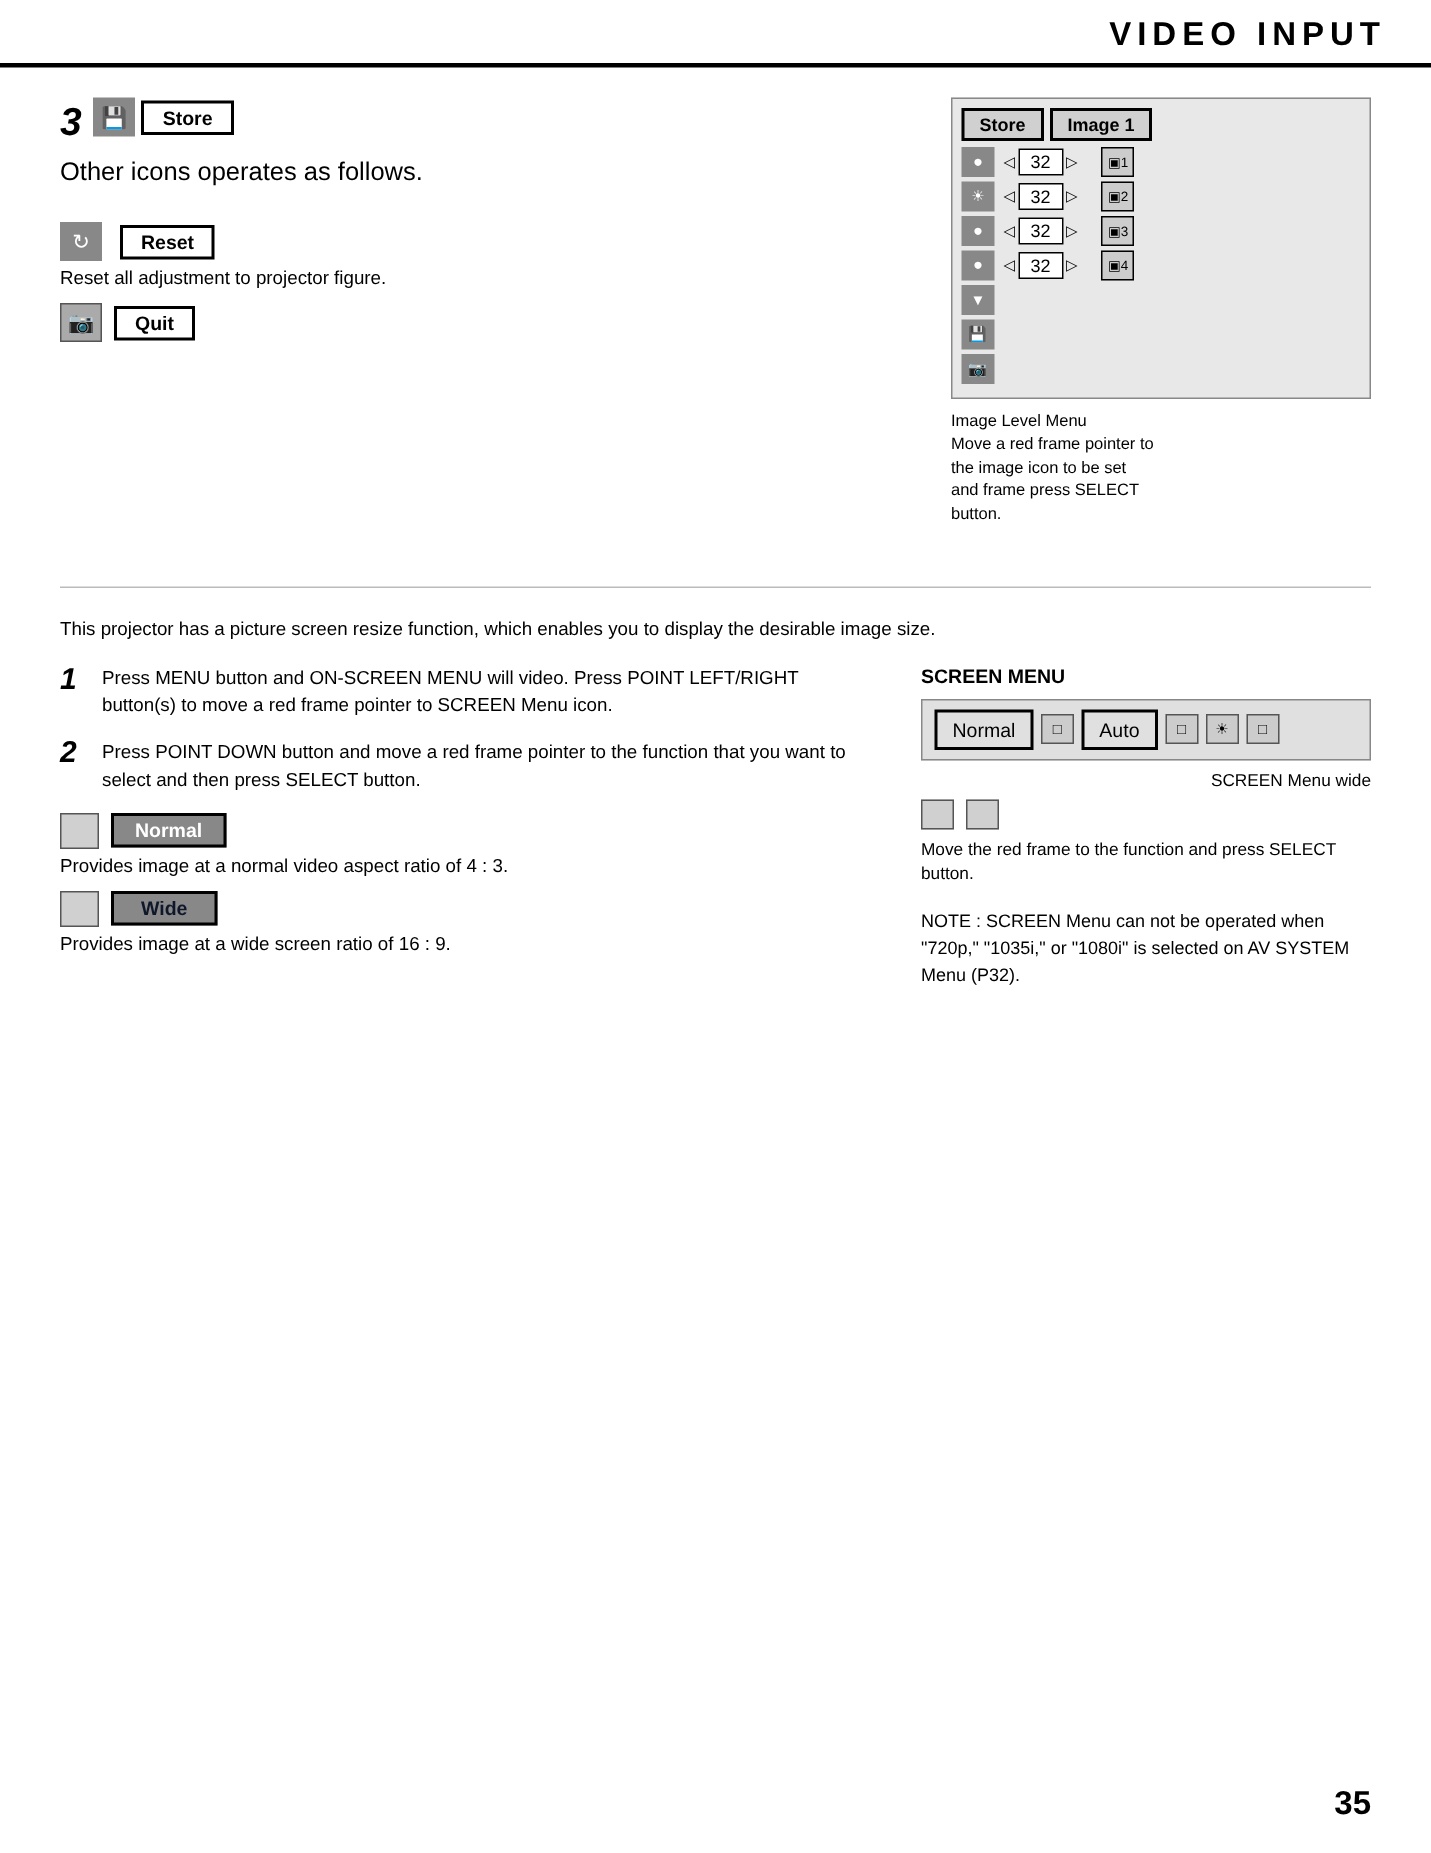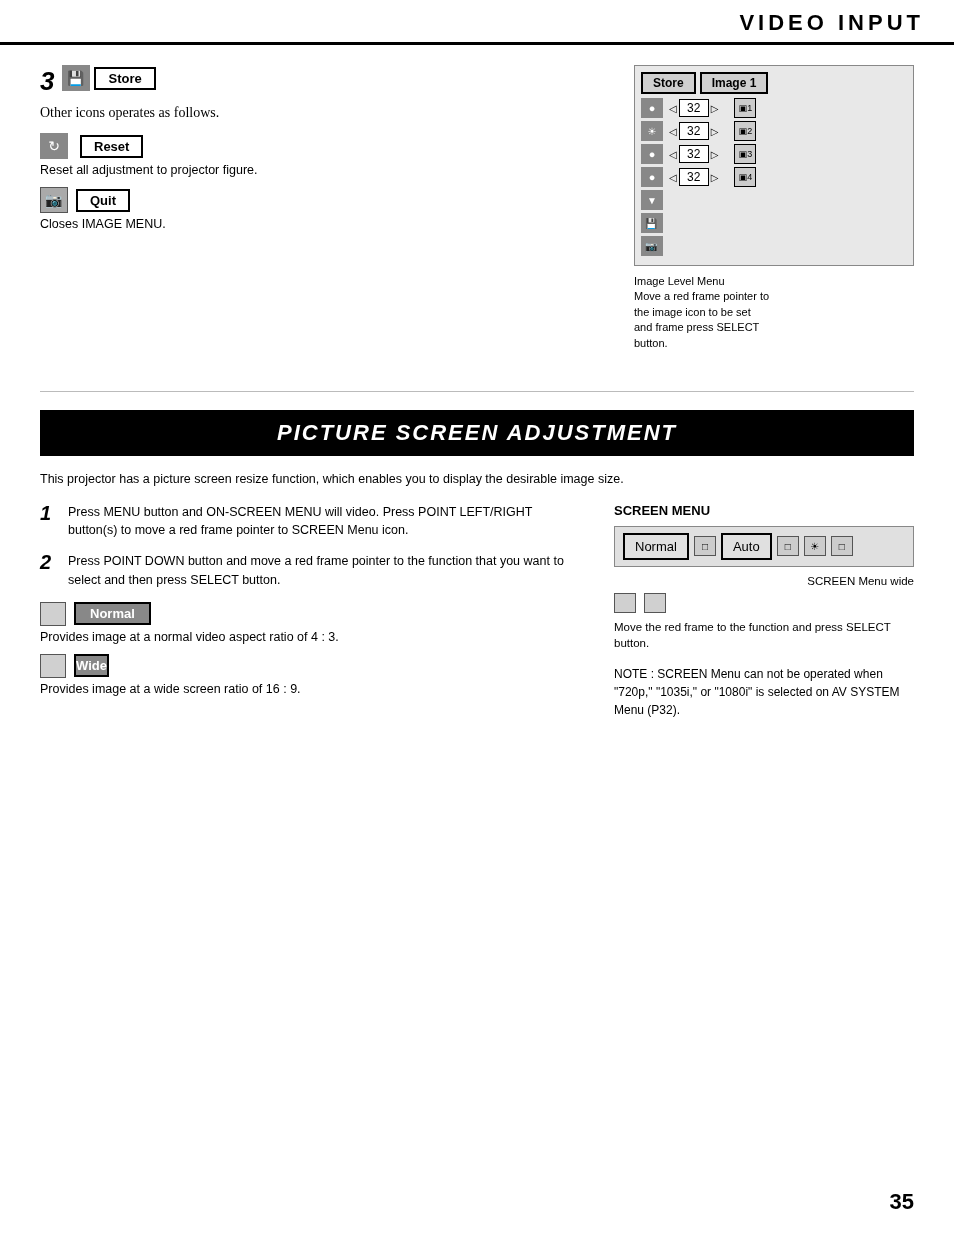--- a/index.html
+++ b/index.html
@@ -65,23 +65,22 @@
       display: inline-block;
     }
 
     .step3-intro-text {
       font-size: 12.5px;
       line-height: 1.5;
       margin-bottom: 10px;
     }
 
     .other-icons-text {
-      font-size: 14px;
-      margin-bottom: 12px;
-      font-family: Liberation Serif, serif;
+      font-size: 17px;
+      margin-bottom: 23px;
     }
 
     .reset-row {
       display: flex;
       align-items: center;
       gap: 8px;
       margin-bottom: 4px;
     }
 
     .reset-text {
@@ -246,22 +245,22 @@
       background: #888;
       color: #fff;
       padding: 2px 14px;
       font-weight: bold;
       font-size: 13px;
     }
 
     .wide-label {
       border: 2px solid #000;
       background: #888;
-      color: #ffffff;
-      padding: 2px 0;
+      color: #0f172a;
+      padding: 2px 18px;
       font-weight: bold;
       font-size: 13px;
     }
 
     .provides-text {
       font-size: 12.5px;
       margin-bottom: 10px;
       margin-left: 0;
     }
 
@@ -387,21 +386,20 @@
       <div class="reset-row">
         <span class="reset-icon">↻</span>
         <span class="label-button">Reset</span>
       </div>
       <p class="reset-text">Reset all adjustment to projector figure.</p>
 
       <div class="quit-row">
         <span class="quit-icon">📷</span>
         <span class="label-button">Quit</span>
       </div>
-      <p class="closes-text">Closes IMAGE MENU.</p>
     </div>
 
     <div class="section3-right">
       <div class="menu-illustration">
         <div class="menu-top-row">
           <span class="menu-btn">Store</span>
           <span class="menu-btn">Image 1</span>
         </div>
         <div style="display:flex;gap:6px;">
           <div class="menu-rows-container">
@@ -458,21 +456,20 @@
         <span>the image icon to be set</span><br>
         <span>and frame press SELECT</span><br>
         <span>button.</span>
       </div>
     </div>
   </div>
 
   <div class="sep-line"></div>
 
   <div class="psa-section">
-    <div class="psa-header">PICTURE SCREEN ADJUSTMENT</div>
     <p class="psa-intro">This projector has a picture screen resize function, which enables you to display the desirable image size.</p>
 
     <div class="psa-body">
 
       <div class="psa-left">
 
         <div class="step-row">
           <span class="step-num">1</span>
           <span class="step-text">Press MENU button and ON-SCREEN MENU will video.  Press POINT LEFT/RIGHT button(s) to move a red frame pointer to SCREEN Menu icon.</span>
         </div>

